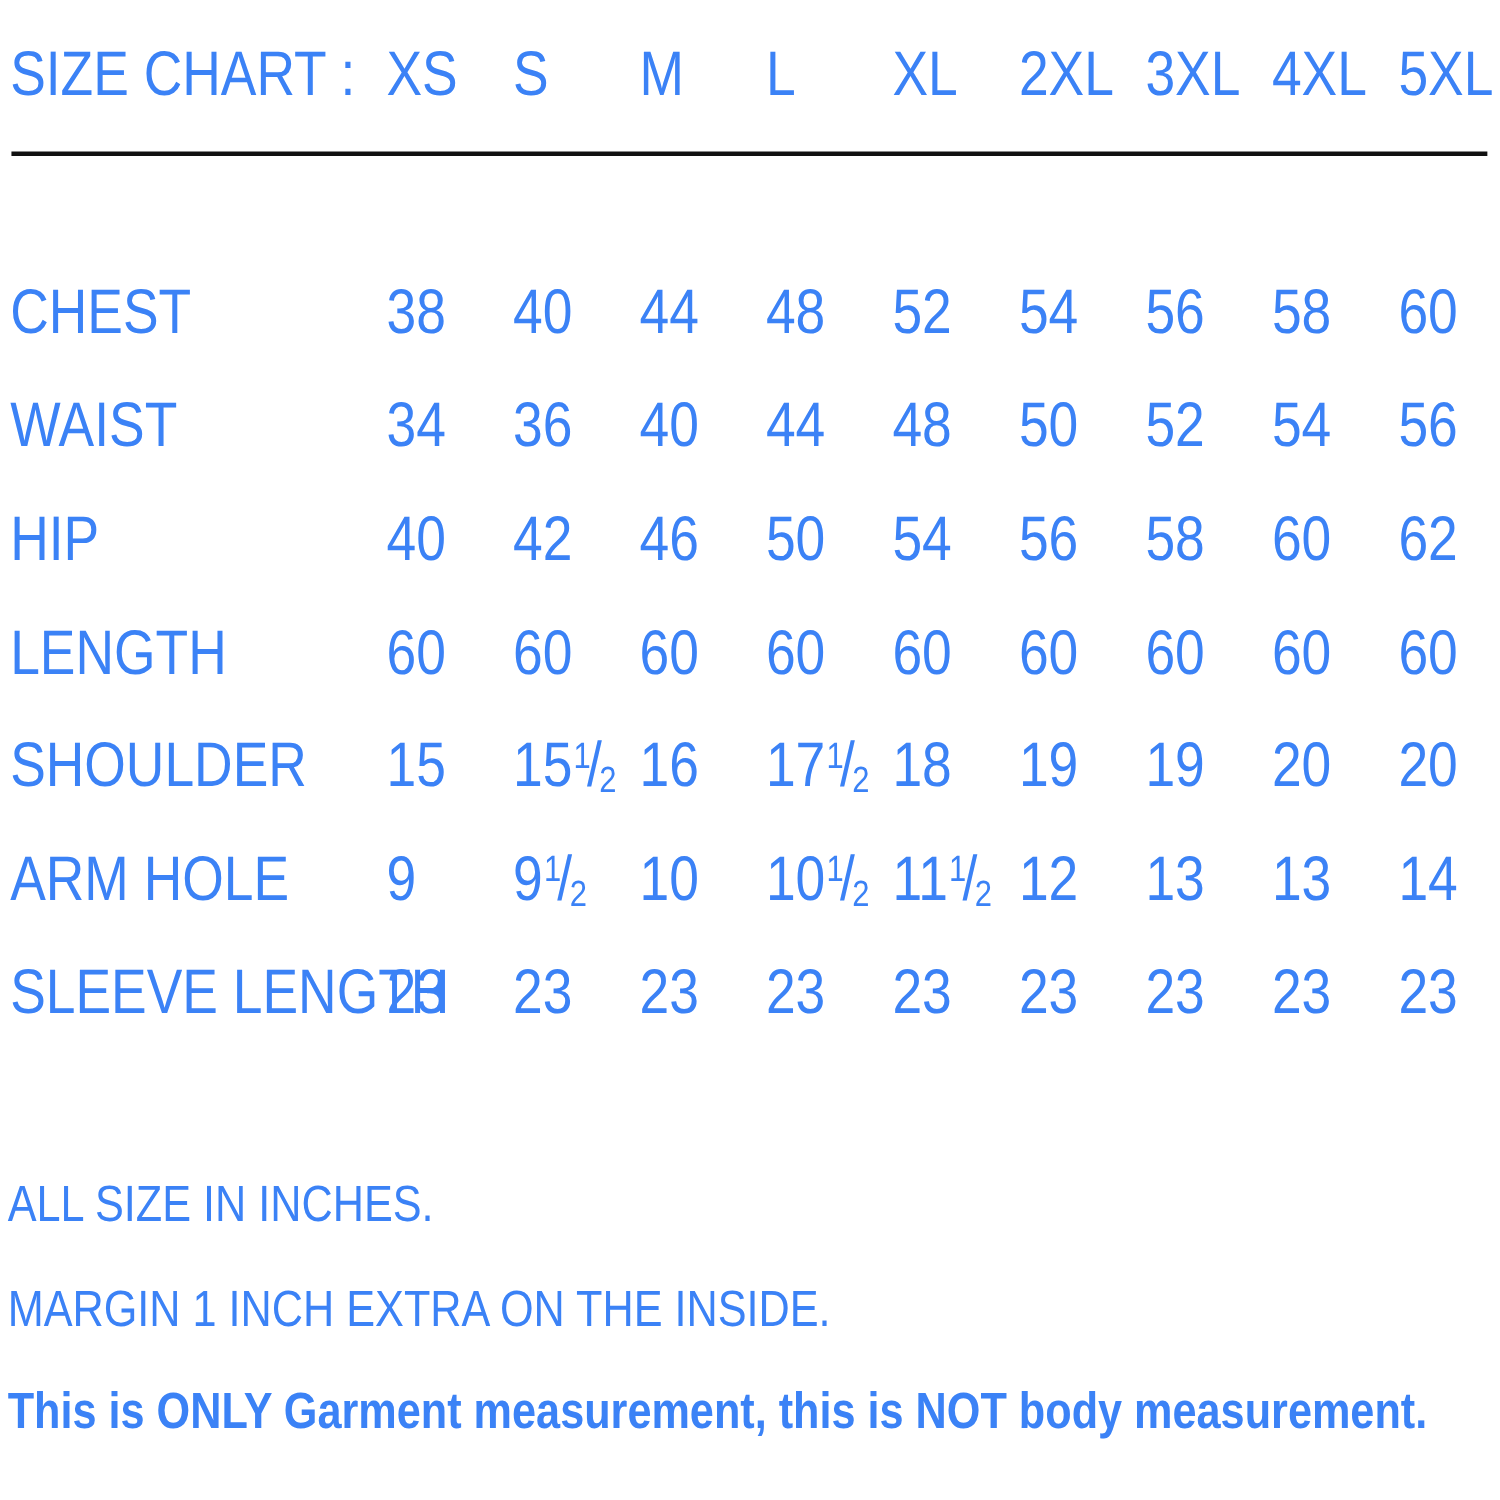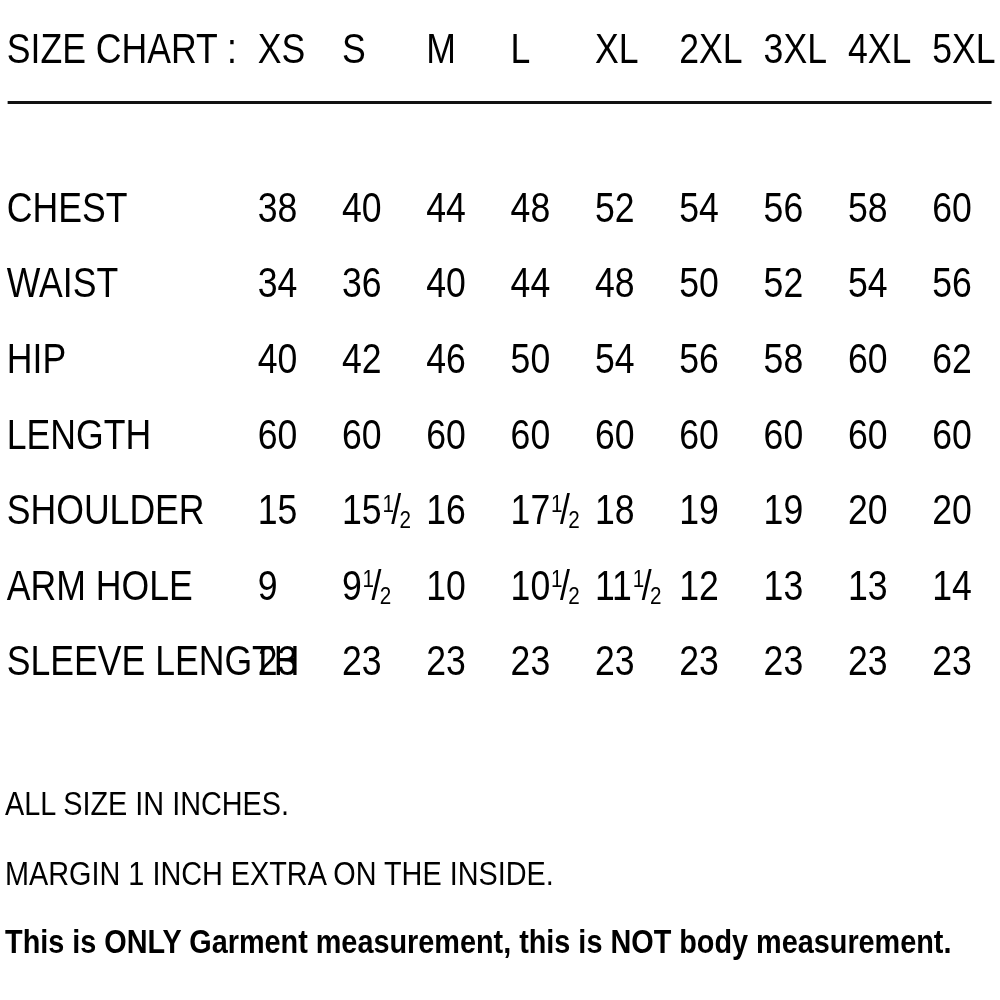--- a/index.html
+++ b/index.html
@@ -2,21 +2,21 @@
 <html><head>
 <meta charset="utf-8">
 <style>
   html, body { margin: 0; padding: 0; background: #ffffff; }
   #canvas {
     position: relative;
     width: 1000px;
     height: 1000px;
     background: #ffffff;
     overflow: hidden;
-    color: #000000;
+    color: #3b82f6;
     font-family: "Liberation Sans", sans-serif;
   }
   
   #squeeze {
     position: absolute;
     top: 0; left: 0;
     width: 1180px;
     height: 1000px;
     transform: scaleX(0.8475);
     transform-origin: top left;

